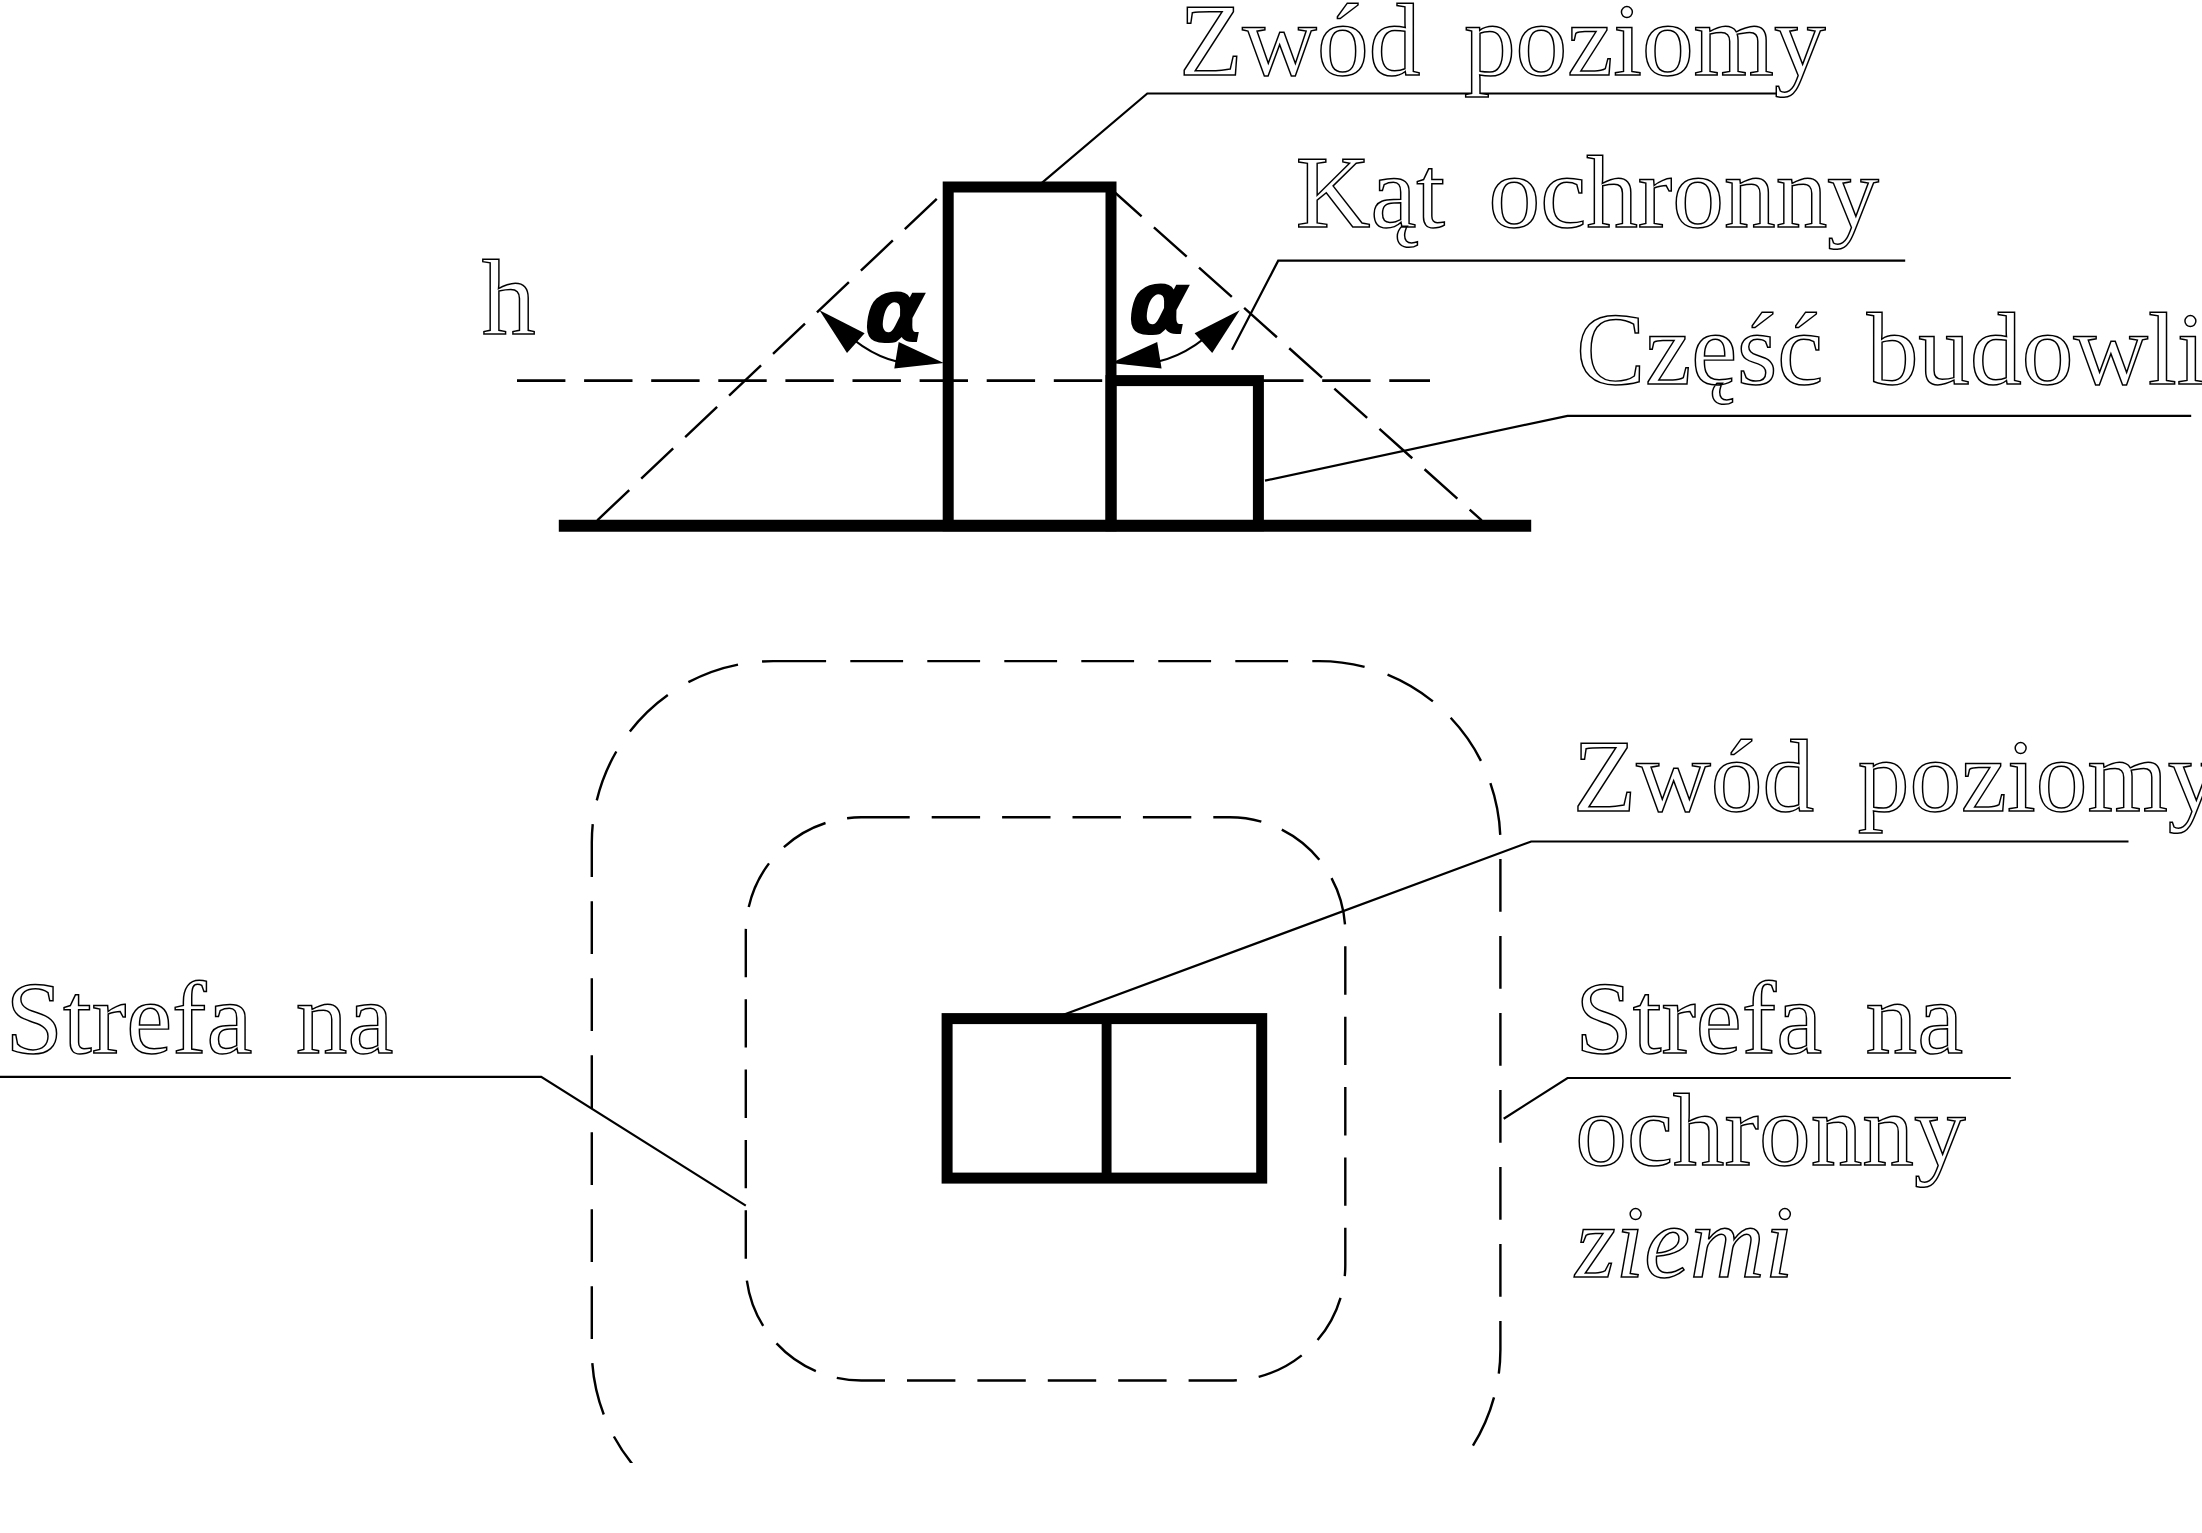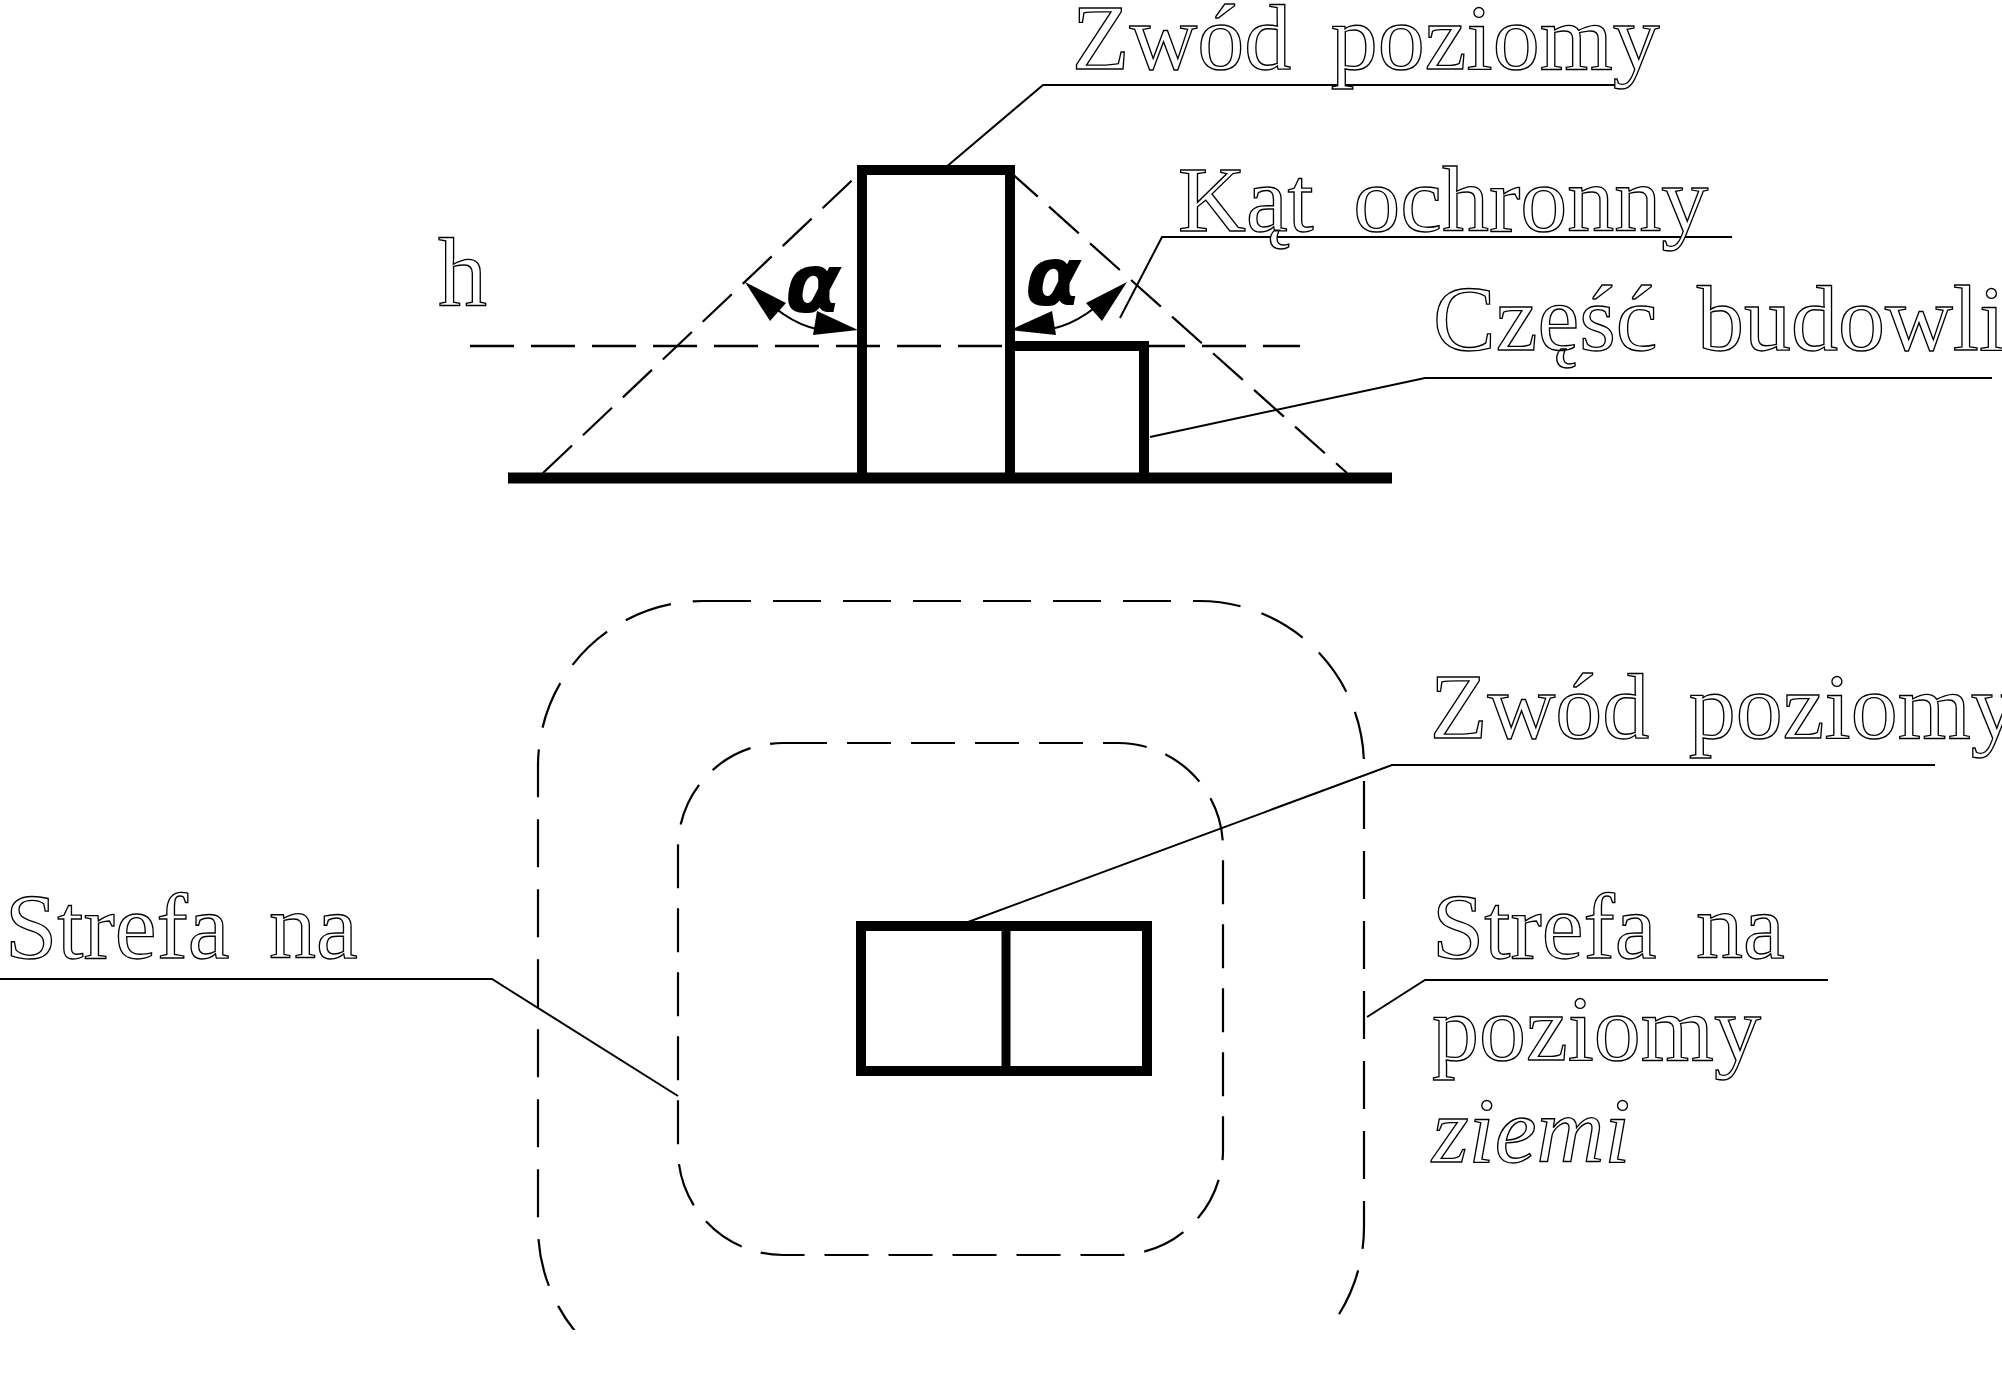--- a/index.html
+++ b/index.html
@@ -80,30 +80,30 @@
 
     <polyline points="960,925 1392,765 1935,765" fill="none" stroke="#000" stroke-width="2"></polyline>
 
     <polyline points="0,979 492,979 678,1096" fill="none" stroke="#000" stroke-width="2"></polyline>
 
     <polyline points="1367,1017 1425,980 1828,980" fill="none" stroke="#000" stroke-width="2"></polyline>
   </svg>
 
   <div class="cad-text" style="left:1072px; top:-10px;">Zwód poziomy</div>
 
-  <div class="cad-text" style="left:1178px; top:152px;text-align:center;">Kąt ochronny</div>
+  <div class="cad-text" style="left:1178px; top:128px;text-align:center;">Kąt ochronny</div>
 
   <div class="cad-text" style="left:1433px; top:271px;">Część budowli</div>
 
   <div class="cad-text" style="left:438px; top:223px; font-size:98px;">h</div>
 
   <div class="alpha" style="left:785px; top:243px;">α</div>
   <div class="alpha" style="left:1025px; top:236px;">α</div>
 
   <div class="cad-text" style="left:1430px; top:659px;">Zwód poziomy</div>
 
   <div class="cad-text" style="left:5px; top:879px;">Strefa na</div>
 
   <div class="cad-text" style="left:1432px; top:879px;">Strefa na</div>
-  <div class="cad-text" style="left:1432px; top:981px;">poziomy</div>
+  <div class="cad-text" style="left:1432px; top:981px;">ochronny</div>
   <div class="cad-text" style="left:1432px; top:1083px;font-style:italic;">ziemi</div>
 
 </div>
 
 </body></html>

